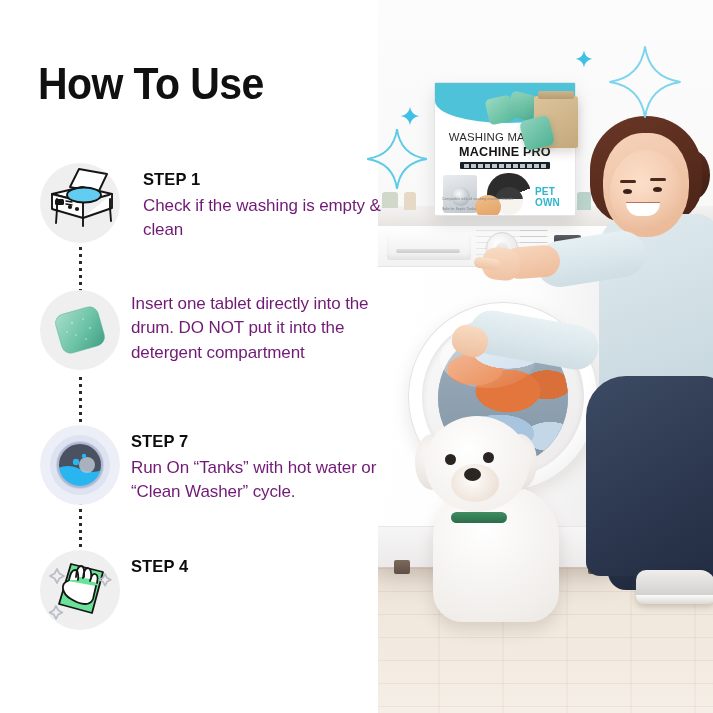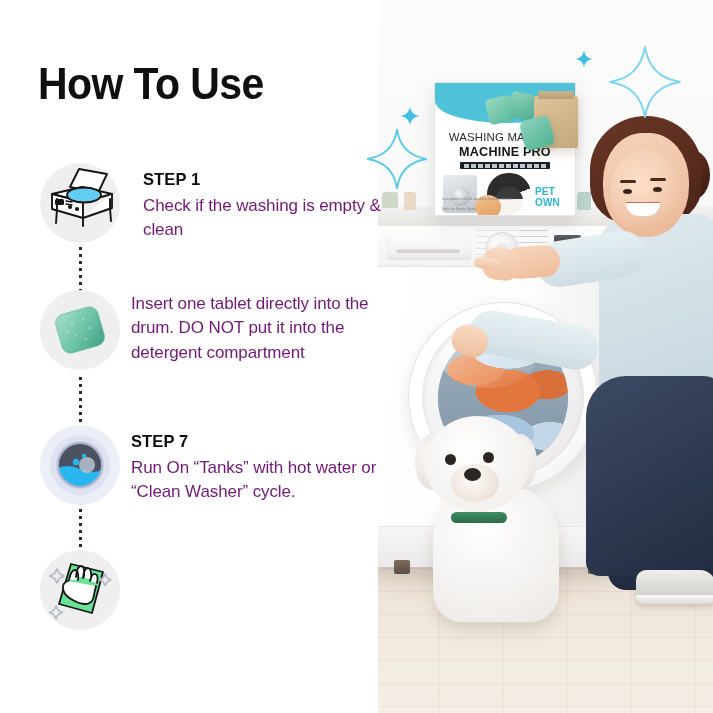--- a/index.html
+++ b/index.html
@@ -437,17 +437,18 @@
                      M28 31 q-6 2 -5 8 q1 6 8 10 q8 5 14 5 q6 0 8 -5 l3 -13" fill="#ffffff"></path>
           </g>
           <g fill="none" stroke="#b9bcc6" stroke-width="1.7" stroke-linejoin="round">
             <path d="M17 19 l2.4 4.6 l4.6 2.4 l-4.6 2.4 l-2.4 4.6 l-2.4 -4.6 l-4.6 -2.4 l4.6 -2.4 Z"></path>
             <path d="M65 24 l2 3.8 l3.8 2 l-3.8 2 l-2 3.8 l-2 -3.8 l-3.8 -2 l3.8 -2 Z"></path>
             <path d="M16 56 l2.2 4.2 l4.2 2.2 l-4.2 2.2 l-2.2 4.2 l-2.2 -4.2 l-4.2 -2.2 l4.2 -2.2 Z"></path>
           </g>
         </svg>
       </div>
       <div class="step-body" style="top:8px;">
+        <p class="step-title">STEP 4</p>
       </div>
     </div>
 
   </div>
 </div>
 
 </body></html>

